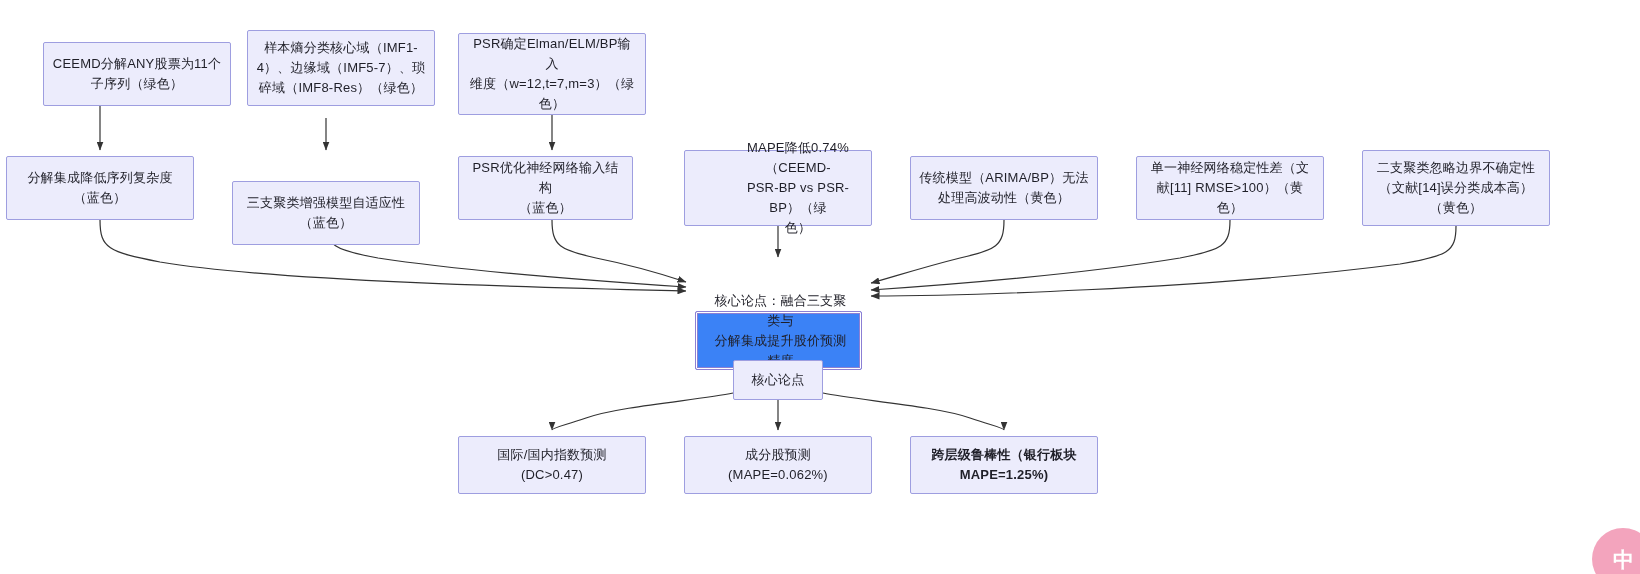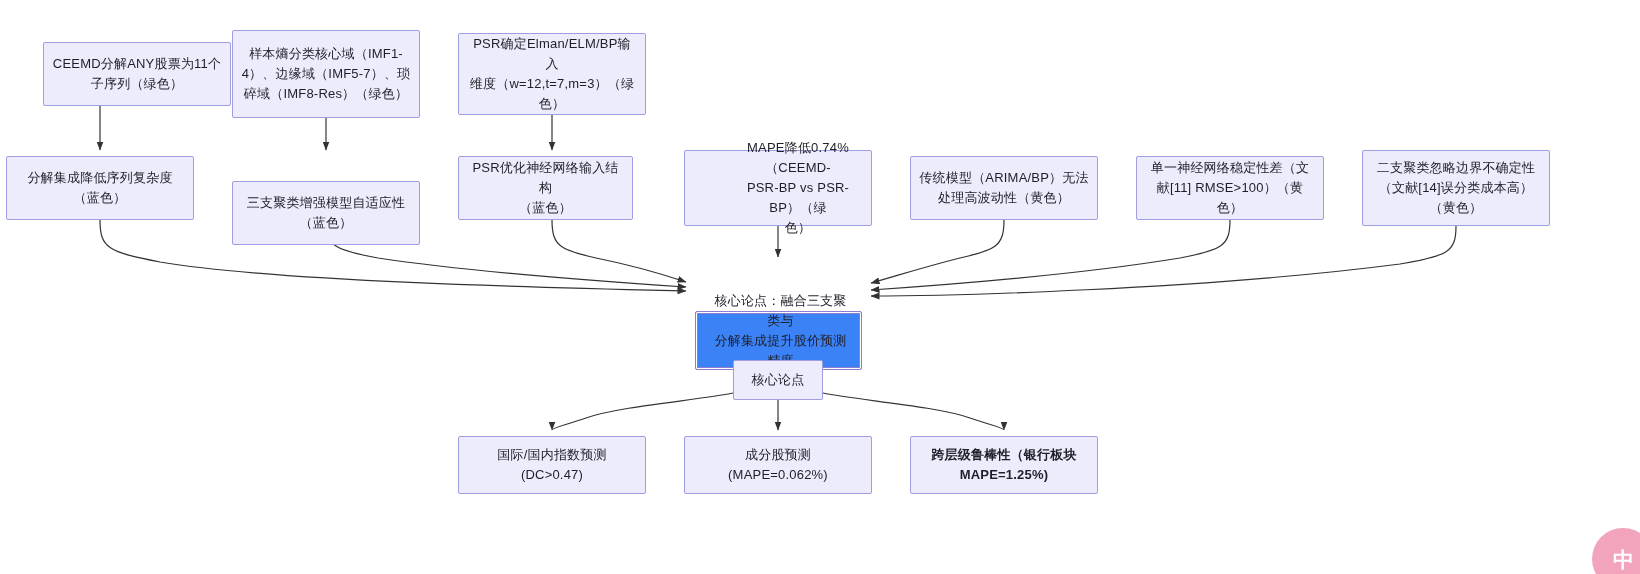--- a/index.html
+++ b/index.html
@@ -98,21 +98,21 @@
         <path d="M778,400 L778,430"></path>
         <path d="M823,393 C856,400 936,406 970,418 C994,426 1004,428 1004,430"></path>
       </g>
   </svg>
 
   <div id="nodes-layer">
       <div class="node" style="left: 6px; top: 42px; width: 188px; height: 64px; margin-left: 37px;">
         <span class="node-text">CEEMD分解ANY股票为11个
 子序列（绿色）</span>
       </div>
-      <div class="node" style="left: 232px; top: 30px; width: 188px; height: 88px;">
+      <div class="node" style="left: 247px; top: 30px; width: 188px; height: 76px;">
         <span class="node-text">样本熵分类核心域（IMF1-
 4）、边缘域（IMF5-7）、琐
 碎域（IMF8-Res）（绿色）</span>
       </div>
       <div class="node" style="left: 458px; top: 33px; width: 188px; height: 82px;">
         <span class="node-text">PSR确定Elman/ELM/BP输入
 维度（w=12,t=7,m=3）（绿
 色）</span>
       </div>
       <div class="node" style="left: 6px; top: 156px; width: 188px; height: 64px;">

